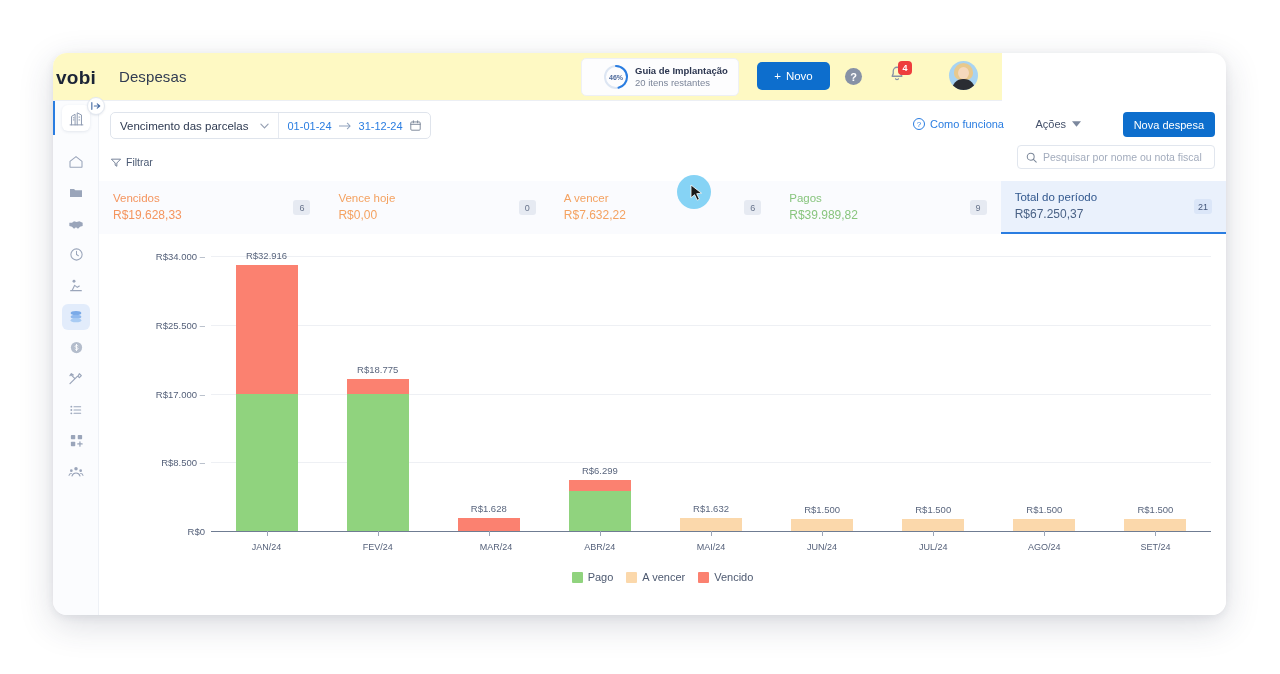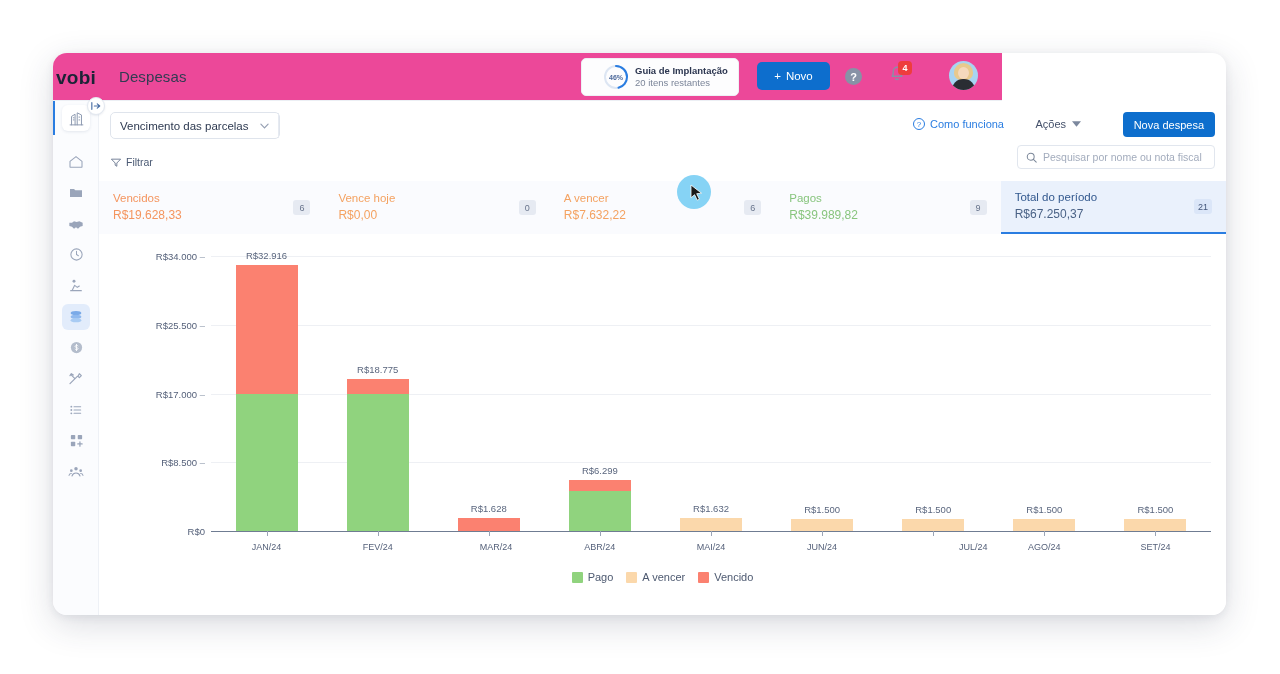--- a/index.html
+++ b/index.html
@@ -18,21 +18,21 @@
     background: #ffffff;
     border-radius: 14px;
     box-shadow: 0 10px 34px rgba(40,50,80,.17), 0 2px 8px rgba(40,50,80,.08);
     overflow: hidden;
   }
 
   
   .topbar {
     position: absolute; left: 0; top: 0;
     width: 949px; height: 48px;
-    background: #ec4899;
+    background: #fef9c3;
     border-bottom: 1px solid #eceff4;
   }
   .logo {
     position: absolute; left: 0; top: 0; width: 46px; height: 48px;
   }
   .logo-text {
     position: absolute; left: 0; top: 14px;
     width: 100%; text-align: center;
     font-size: 19px; font-weight: 700; color: #1b2436;
     letter-spacing: .2px;
@@ -412,20 +412,31 @@
   </div>
 
   <div class="main">
 
     <div class="filterbar">
       <div class="ddgroup">
         <div class="dd-left">
           <span>Vencimento das parcelas</span>
           <svg width="9" height="6" viewBox="0 0 10 6">
             <path d="M1 1l4 4 4-4" fill="none" stroke="#96a0b3" stroke-width="1.3" stroke-linecap="round"></path>
+          </svg>
+        </div>
+        <div class="dd-right">
+          <span>01-01-24</span>
+          <svg width="13" height="8" viewBox="0 0 14 8">
+            <path d="M0 4h12M9 1l3 3-3 3" fill="none" stroke="#8fa2bd" stroke-width="1.1" stroke-linecap="round" stroke-linejoin="round"></path>
+          </svg>
+          <span>31-12-24</span>
+          <svg width="11" height="11" viewBox="0 0 14 14">
+            <rect x="1" y="2.5" width="12" height="10.5" rx="1.3" fill="none" stroke="#7b8799" stroke-width="1.2"></rect>
+            <path d="M1 5.5h12M4.3 1v2.6M9.7 1v2.6" stroke="#7b8799" stroke-width="1.2" stroke-linecap="round"></path>
           </svg>
         </div>
       </div>
 
       <div class="filtrar">
         <svg width="10" height="9" viewBox="0 0 12 10">
           <path d="M.5 1h11L7 5.6V9.5L5 8.2V5.6z" fill="none" stroke="#5c6b86" stroke-width="1"></path>
         </svg>
         <span>Filtrar</span>
       </div>
@@ -542,21 +553,21 @@
             <div class="seg" style="background: rgb(251, 216, 171); height: 12.1324px; bottom: 0px;"></div>
           </div>
           <div class="bar-lbl" style="left: 611.111px; top: 247.868px;">R$1.500</div>
           <div class="xtick-mark" style="left: 611.111px; top: 275px;"></div>
           <div class="xtick" style="left: 611.111px; top: 286px;">JUN/24</div>
           <div class="bar-col" style="left: 691.222px; width: 62px; height: 12.1324px;">
             <div class="seg" style="background: rgb(251, 216, 171); height: 12.1324px; bottom: 0px;"></div>
           </div>
           <div class="bar-lbl" style="left: 722.222px; top: 247.868px;">R$1.500</div>
           <div class="xtick-mark" style="left: 722.222px; top: 275px;"></div>
-          <div class="xtick" style="left: 722.222px; top: 286px; margin-left: 40px;">JUL/24</div>
+          <div class="xtick" style="left: 722.222px; top: 286px;">JUL/24</div>
           <div class="bar-col" style="left: 802.333px; width: 62px; height: 12.1324px;">
             <div class="seg" style="background: rgb(251, 216, 171); height: 12.1324px; bottom: 0px;"></div>
           </div>
           <div class="bar-lbl" style="left: 833.333px; top: 247.868px;">R$1.500</div>
           <div class="xtick-mark" style="left: 833.333px; top: 275px;"></div>
           <div class="xtick" style="left: 833.333px; top: 286px;">AGO/24</div>
           <div class="bar-col" style="left: 913.444px; width: 62px; height: 12.1324px;">
             <div class="seg" style="background: rgb(251, 216, 171); height: 12.1324px; bottom: 0px;"></div>
           </div>
           <div class="bar-lbl" style="left: 944.444px; top: 247.868px;">R$1.500</div>

